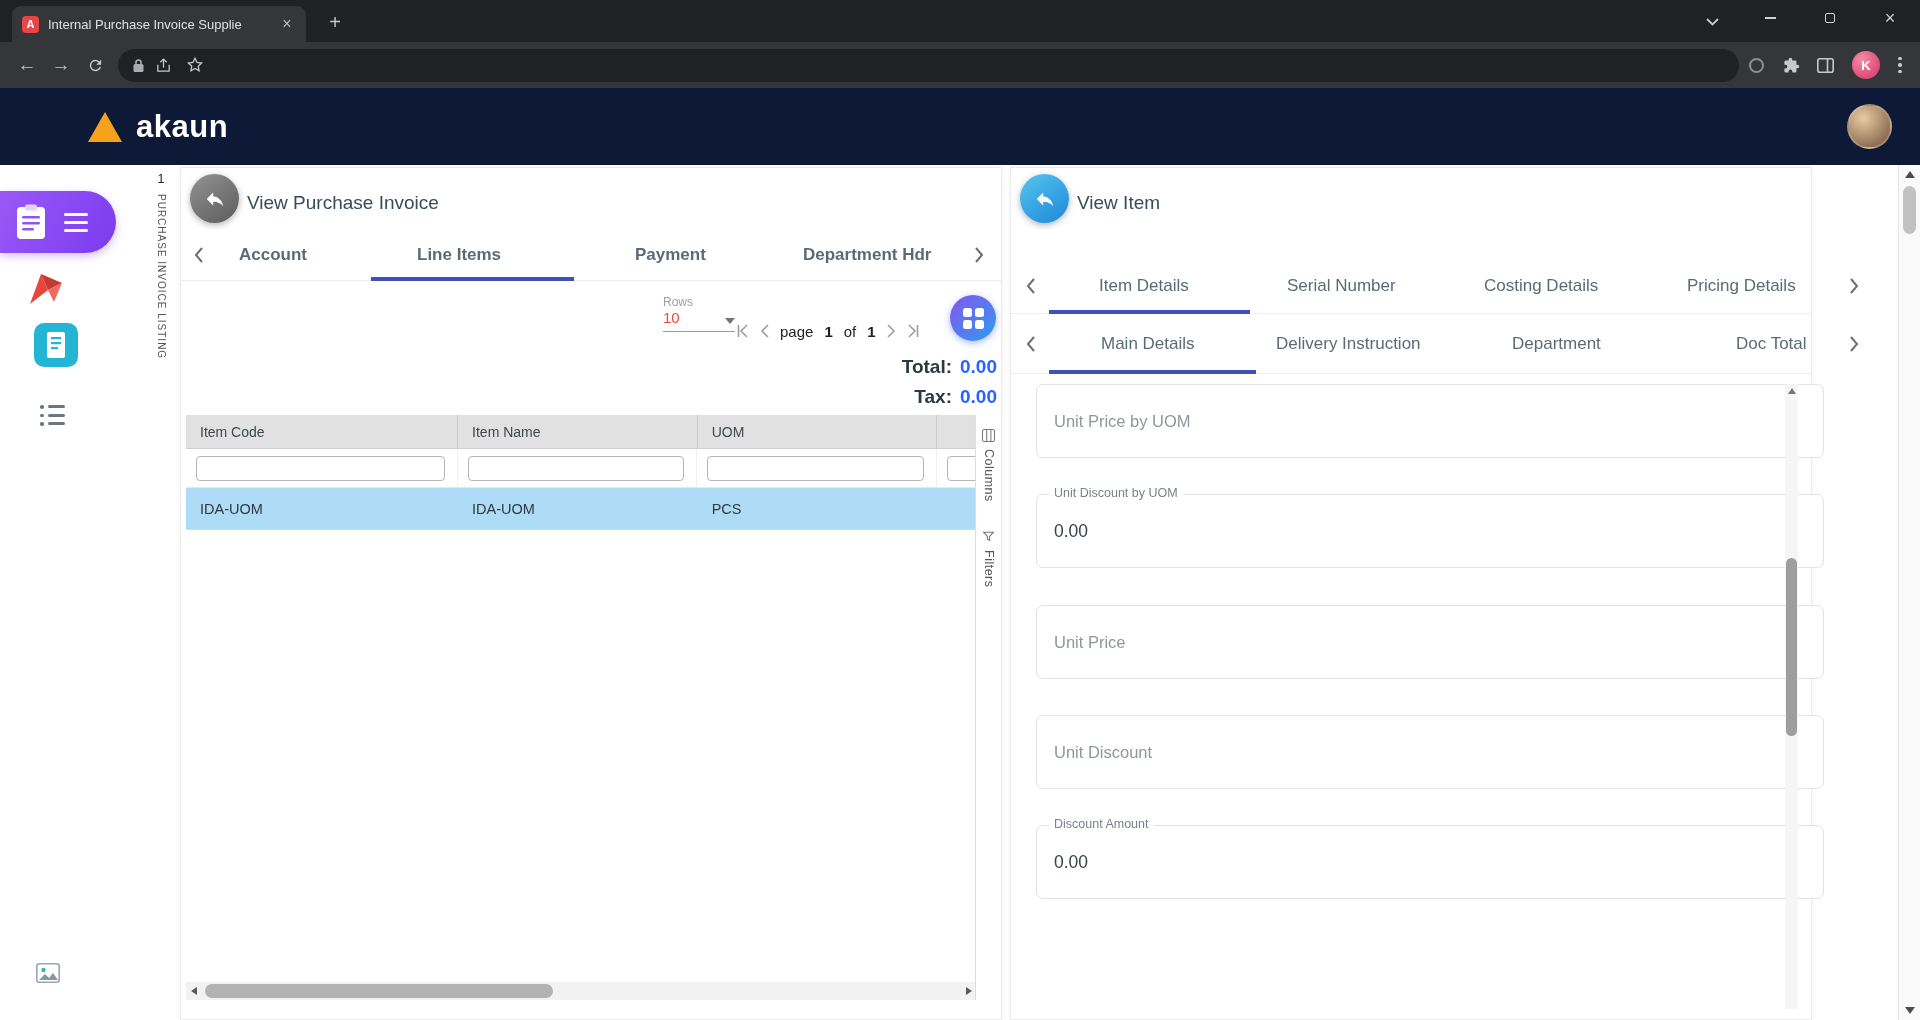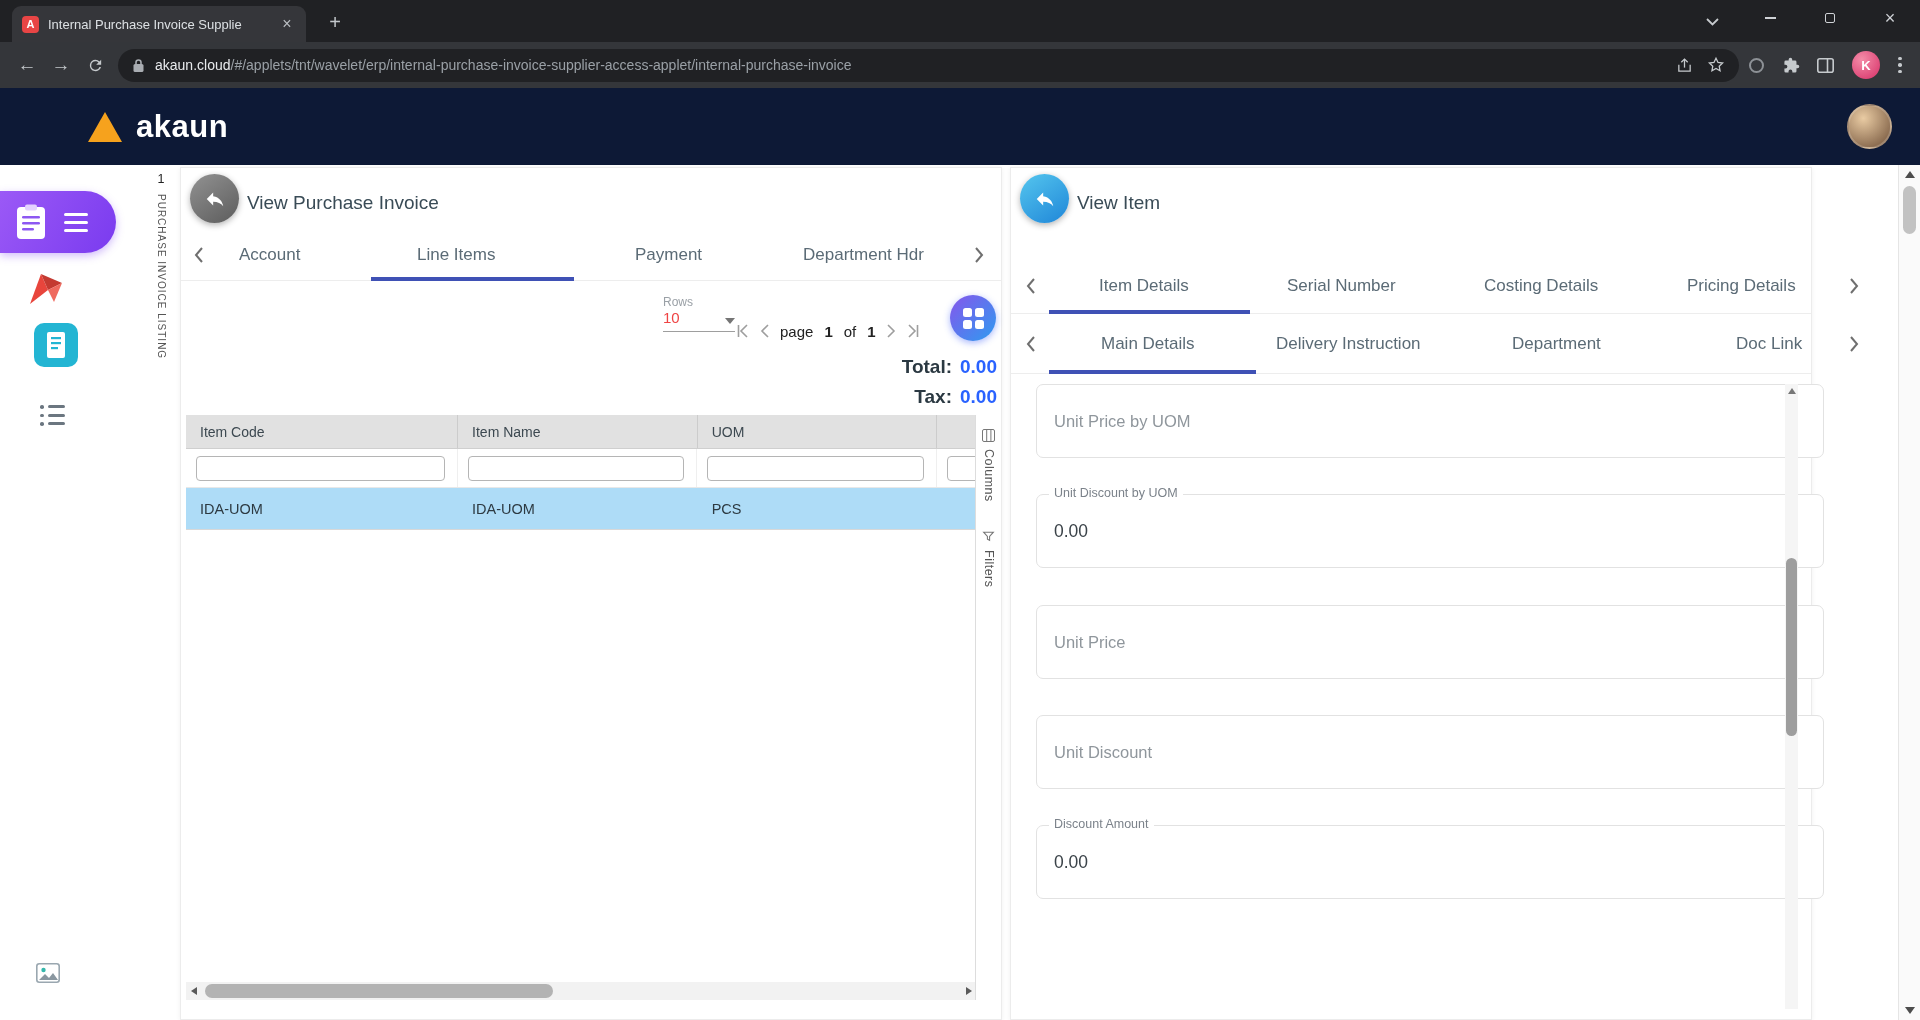--- a/index.html
+++ b/index.html
@@ -194,21 +194,20 @@
     <div class="nav-ic">
       <svg width="17" height="17" viewBox="0 0 24 24">
           <path d="M17.65 6.35A7.96 7.96 0 0 0 12 4a8 8 0 1 0 7.73 10h-2.08A6 6 0 1 1 12 6c1.66 0 3.14.69 4.22 1.78L13 11h7V4l-2.35 2.35z" fill="#c6cacd"></path>
         </svg>
     </div>
     <div class="omnibox">
       <svg width="13" height="15" viewBox="0 0 12 15">
           <path d="M3.5 6V4.5a2.5 2.5 0 0 1 5 0V6" fill="none" stroke="#a9adb2" stroke-width="1.6"></path>
           <rect x="1" y="6" width="10" height="8" rx="1.6" fill="#a9adb2"></rect>
         </svg>
-      <span class="url"><span class="domain">akaun.cloud</span><span class="path">/#/applets/tnt/wavelet/erp/internal-purchase-invoice-supplier-access-applet/internal-purchase-invoice</span></span>
       <span class="omni-right">
         <svg width="17" height="17" viewBox="0 0 24 24" fill="none" stroke="#c6cacd" stroke-width="1.8">
             <path d="M4 11v9h16v-9"></path>
             <path d="M12 15V3"></path>
             <path d="M7.5 7.5 12 3l4.5 4.5"></path>
           </svg>
         <svg width="18" height="18" viewBox="0 0 24 24">
             <path d="M12 3l2.7 5.6 6.1.8-4.5 4.2 1.1 6-5.4-3-5.4 3 1.1-6L3.2 9.4l6.1-.8z" fill="none" stroke="#c6cacd" stroke-width="1.7"></path>
           </svg>
       </span>
@@ -305,21 +304,21 @@
   </div>
 
   <div class="card" id="invoiceCard">
     <div class="fab-back fab-gray">
       <svg width="22" height="22" viewBox="0 0 24 24">
           <path d="M10 9V5l-7 7 7 7v-4.1c5 0 8.5 1.6 11 5.1-1-5-4-10-11-11z" fill="#fff"></path>
         </svg>
     </div>
     <div class="card-title">View Purchase Invoice</div>
 
-    <div class="tabs-row" style="top:62px; height:51px;">
+    <div class="tabs-row" style="top:62px; height:51px;font-weight:bold;">
       <span class="chev" style="left:12px;">
         <svg width="11" height="18" viewBox="0 0 11 18">
             <path d="M9 2 3 9l6 7" stroke="#6f6f6f" stroke-width="2" fill="none"></path>
           </svg>
       </span>
       <span class="tab-lbl" style="left:58px;">Account</span>
       <span class="tab-lbl" style="left:236px;">Line Items</span>
       <span class="tab-lbl" style="left:454px;">Payment</span>
       <span class="tab-lbl" style="left:622px;">Department Hdr</span>
       <span class="chev" style="left:793px;">
@@ -458,21 +457,21 @@
 
     <div class="tabs-row" style="top:146px; height:60px;">
       <span class="chev" style="left:14px;">
         <svg width="11" height="18" viewBox="0 0 11 18">
             <path d="M9 2 3 9l6 7" stroke="#6f6f6f" stroke-width="2" fill="none"></path>
           </svg>
       </span>
       <span class="tab-lbl" style="left:90px;">Main Details</span>
       <span class="tab-lbl" style="left:265px;">Delivery Instruction</span>
       <span class="tab-lbl" style="left:501px;">Department</span>
-      <span class="tab-lbl" style="left:725px;">Doc Link</span>
+      <span class="tab-lbl" style="left:725px;">Doc Total</span>
       <span class="chev" style="left:838px;">
         <svg width="11" height="18" viewBox="0 0 11 18">
             <path d="M2 2l6 7-6 7" stroke="#6f6f6f" stroke-width="2" fill="none"></path>
           </svg>
       </span>
       <span class="underline" style="left:38px; width:207px;"></span>
     </div>
 
     <div class="field" style="top:216px;">
       <span class="ph">Unit Price by UOM</span>

